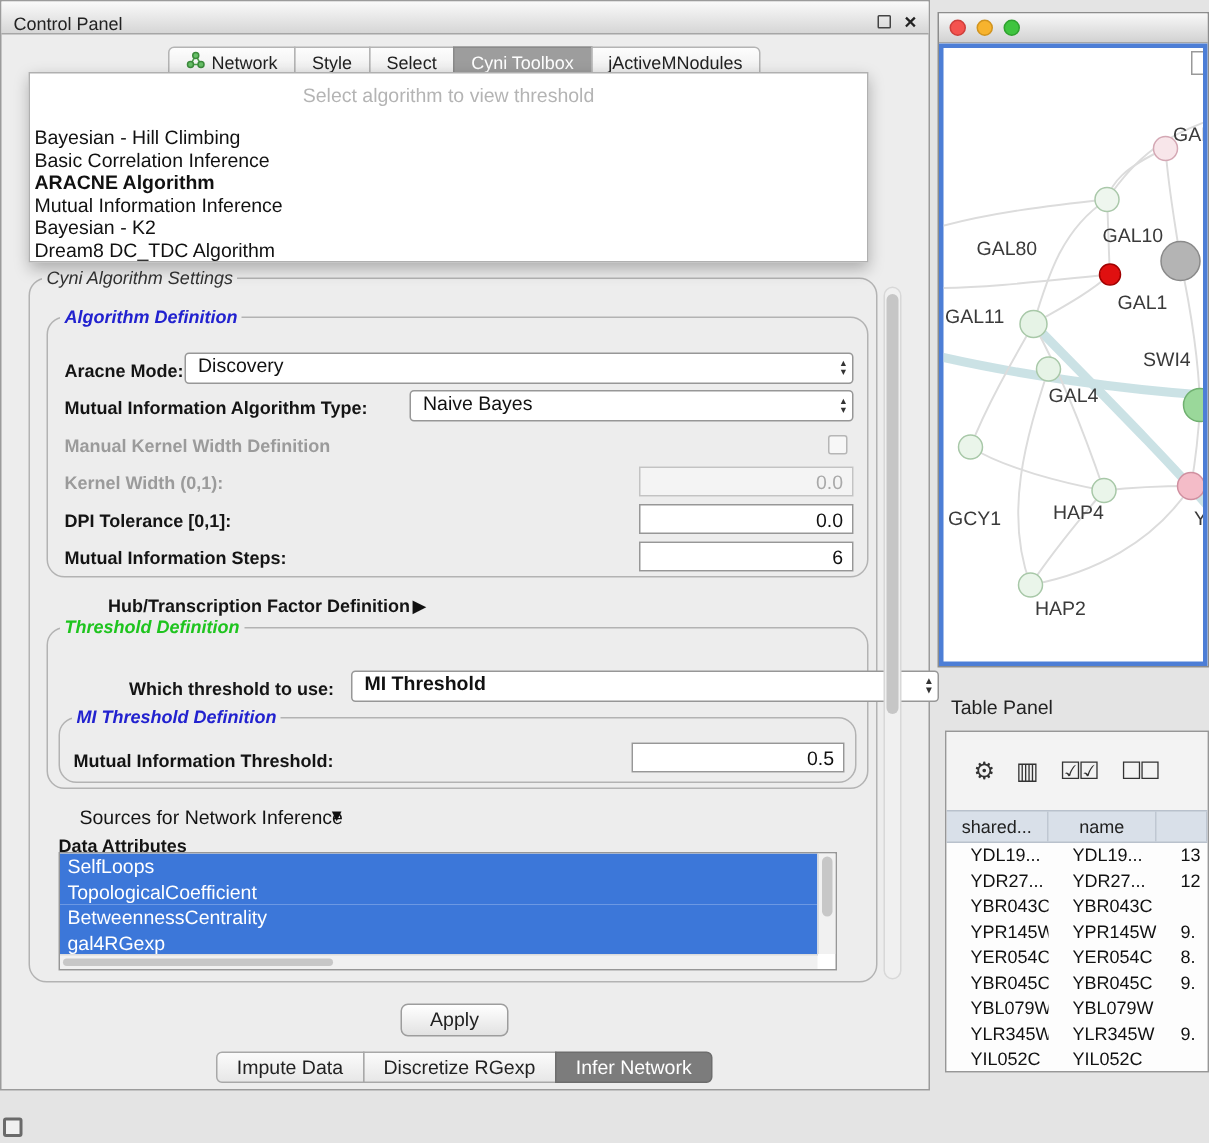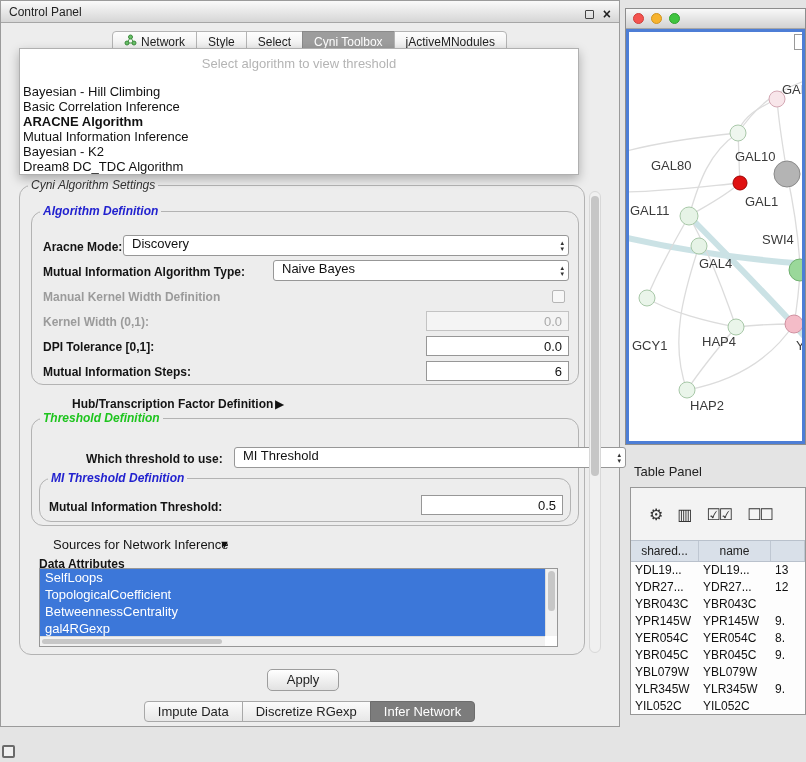--- a/index.html
+++ b/index.html
@@ -6,21 +6,21 @@
   html,body { width:806px; height:762px; }
   body { font-family:"Liberation Sans", sans-serif; background:#e4e4e4; position:relative; overflow:hidden; }
   .screen { position:absolute; left:0; top:0; width:806px; height:762px; }
 
   .window { position:absolute; border:1px solid #9b9b9b; background:#ededed; }
 
   
   .cp { left:0; top:8; width:620px; height:727px; }
   .titlebar { position:absolute; left:0; top:0; right:0; height:22px;
     background:linear-gradient(#fafafa,#d6d6d6); border-bottom:1px solid #a6a6a6;
-    display:flex; align-items:flex-end; padding:3px 8px; }
+    display:flex; align-items:flex-start; padding:8px 8px; }
   .titlebar .title { font-size:12px; color:#222; flex:1; }
   .winbtns { display:flex; align-items:center; gap:9px; }
   .float-btn { width:9px; height:9px; border:1.5px solid #444; border-radius:1px; display:inline-block; }
   .close-btn { font-size:14px; font-weight:bold; color:#222; line-height:10px; }
 
   .top-tabs { position:absolute; top:30px; left:0; right:0; display:flex; justify-content:center; }
   .tab { height:21px; padding:4px 11px; font-size:12px; color:#222; border:1px solid #b4b4b4;
     background:linear-gradient(#fdfdfd,#ebebeb); display:flex; align-items:center; gap:4px; margin-left:-1px; white-space:nowrap; }
   .tab:first-child { border-radius:4px 0 0 4px; }
   .tab:last-child { border-radius:0 4px 4px 0; }
@@ -95,21 +95,21 @@
   .tbl-window { left:630px; top:487px; width:176px; height:228px; background:#f3f3f3; border:1px solid #979797; overflow:hidden; }
   .tbl-toolbar { position:absolute; left:0; top:0; right:0; height:52px; display:flex; align-items:center;
     gap:16px; padding-left:18px; background:#f3f3f3; }
   .tb-icon { font-size:16px; color:#333; letter-spacing:-2px; white-space:nowrap; }
   .tbl-header { position:absolute; left:0; top:52px; right:0; height:22px; display:flex;
     background:#d9e0e9; border-top:1px solid #b9c1cc; border-bottom:1px solid #b9c1cc; }
   .tbl-header .hcell { font-size:12px; color:#222; text-align:center; line-height:20px;
     border-right:1px solid #bfc7d2; overflow:hidden; white-space:nowrap; }
   .tbl-rows { position:absolute; left:0; top:74px; right:0; bottom:0; background:#fdfdfd; }
   .trow { display:flex; height:17px; }
-  .tcell { font-size:12px; color:#111; line-height:17px; padding-left:4px; overflow:hidden; white-space:nowrap; }
+  .tcell { font-size:12px; color:#111; line-height:17px; padding-left:16px; overflow:hidden; white-space:nowrap; }
   .c0 { width:68px; } .c1 { width:72px; } .c2 { flex:1; }
 
   .mini-dock { position:absolute; left:2px; top:745px; width:13px; height:13px;
     border:2px solid #6a6a6a; border-radius:2px; background:#f0f0f0; }
 
   svg text { font-family:"Liberation Sans", sans-serif; }
 </style>
 </head>
 <body>
 
@@ -189,21 +189,21 @@
     </div>
 
     <span class="lbl" style="left:38px; top:396px;padding-left:33px;">Hub/Transcription Factor Definition</span>
     <span class="disclosure" style="position:absolute; left:274px; top:396px; font-size:12px;">▶</span>
 
     <div class="group" style="left:30px; top:417px; width:548px; height:108px;">
       <span class="gtitle green">Threshold Definition</span>
     </div>
 
     <span class="lbl" style="left:85px; top:451px;">Which threshold to use:</span>
-    <div class="combo" style="left:233px; top:446px; width:392px;">
+    <div class="combo" style="left:233px; top:446px; width:392px;font-weight:bold;">
       <span>MI Threshold</span>
       <span class="arrows">▴<br>▾</span>
     </div>
 
     <div class="group" style="left:38px; top:477px; width:532px; height:44px;">
       <span class="gtitle blue">MI Threshold Definition</span>
     </div>
     <span class="lbl" style="left:48px; top:499px;">Mutual Information Threshold:</span>
     <div class="field" style="left:420px; top:494px; width:142px;">
       <span>0.5</span>

